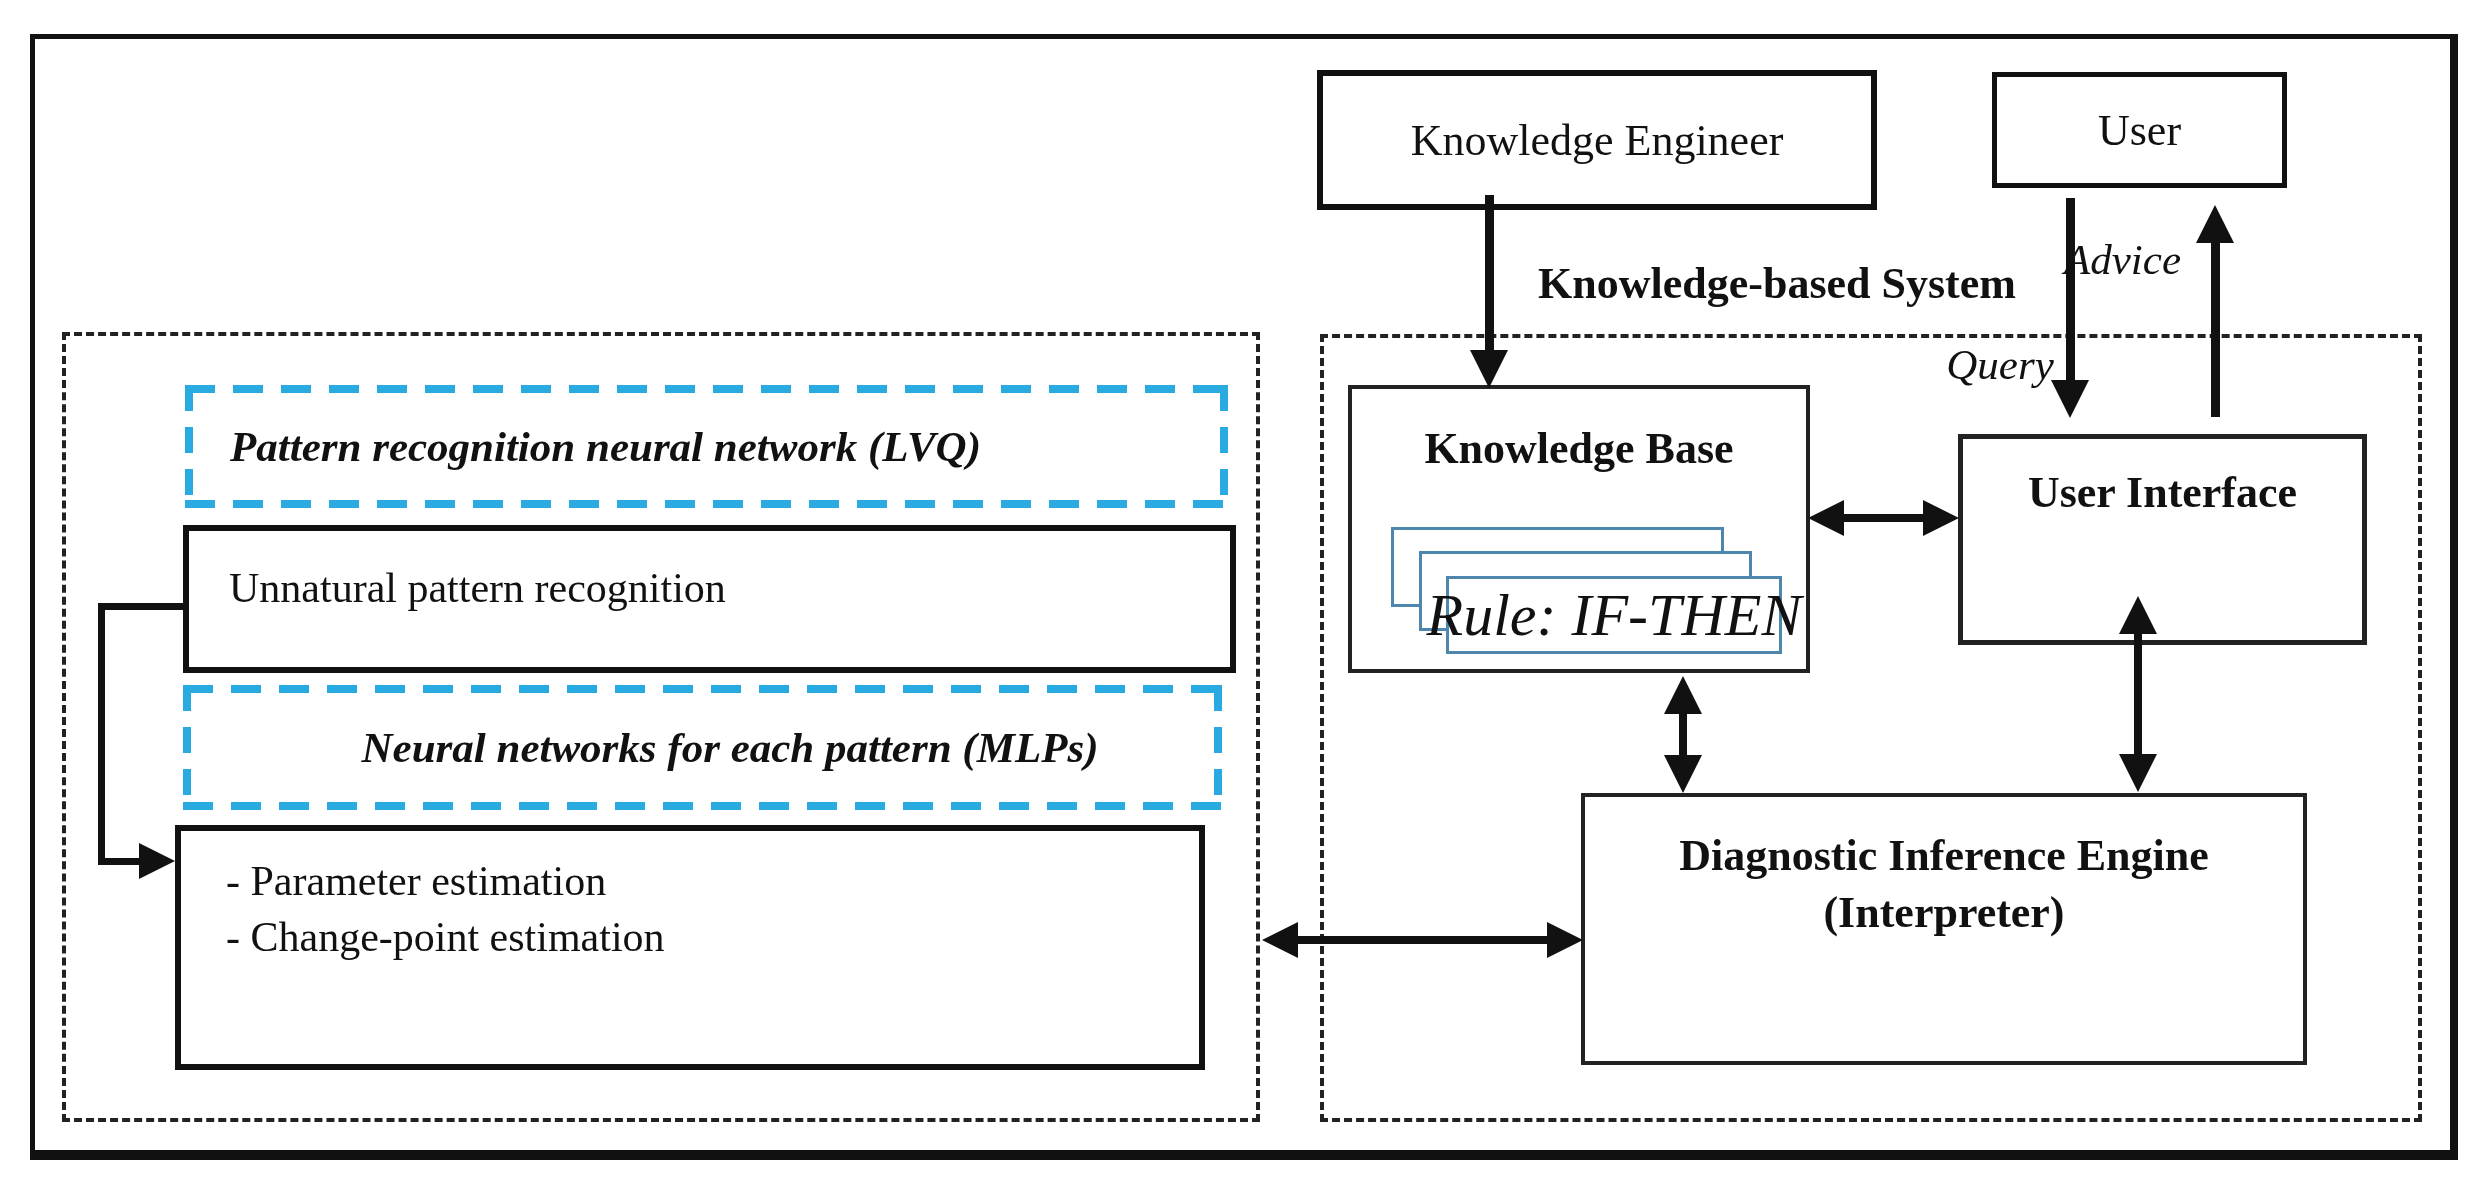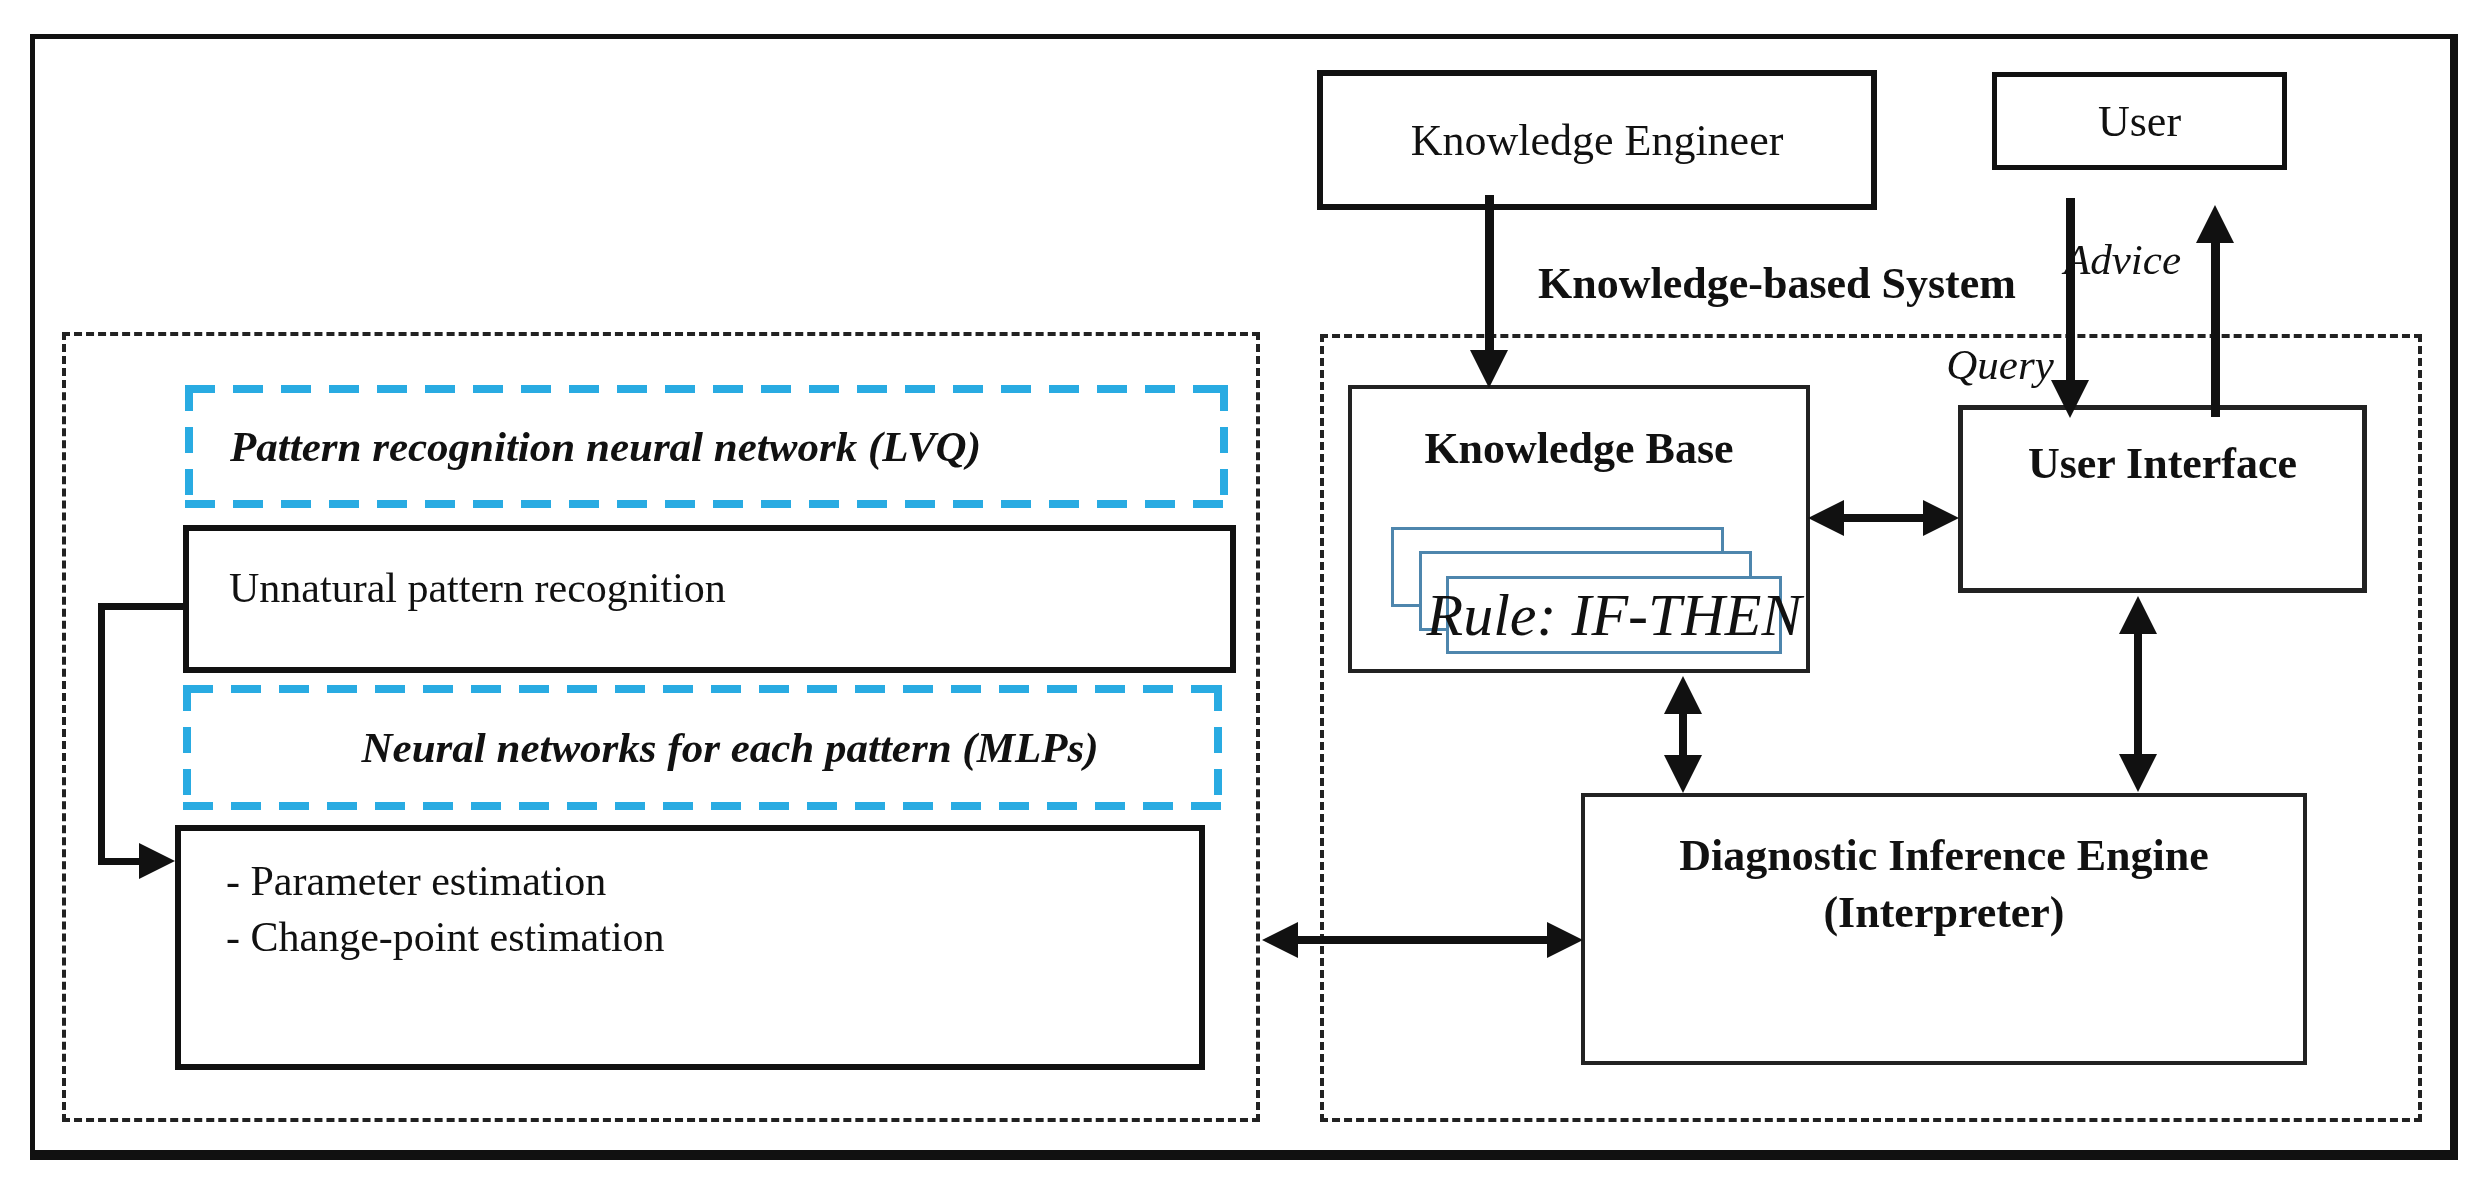--- a/index.html
+++ b/index.html
@@ -86,42 +86,42 @@
     <div class="abs shaft" style="left:98px;top:603px;width:87px;height:7px;"></div>
     <div class="abs shaft" style="left:98px;top:603px;width:7px;height:262px;"></div>
     <div class="abs shaft" style="left:98px;top:858px;width:45px;height:7px;"></div>
     <div class="abs head h-right" style="left:139px;top:843px;"></div>
   </div>
 
   <div class="abs solidbox" style="left:1317px;top:70px;width:560px;height:140px;align-items:center;font-size:44px;">
     <span>Knowledge Engineer</span>
   </div>
 
-  <div class="abs solidbox" style="left:1992px;top:72px;width:295px;height:98px;border-width:5px;align-items:center;font-size:44px;">
+  <div class="abs solidbox" style="left:1992px;top:72px;width:295px;height:116px;border-width:5px;align-items:center;font-size:44px;">
     <span>User</span>
   </div>
 
   <div class="abs big-title" style="left:1477px;top:260px;width:600px;">Knowledge-based System</div>
 
   <div class="abs italic-label" style="left:2064px;top:235px;width:160px;">Advice</div>
 
   <div class="abs italic-label" style="left:1920px;top:340px;width:160px;text-align:center;">Query</div>
 
   <div class="abs group-dashed" style="left:1320px;top:334px;width:1102px;height:788px;"></div>
 
   <div class="abs thinbox" style="left:1348px;top:385px;width:462px;height:288px;">
     <div style="text-align:center;padding-top:34px;font-weight:bold;font-size:44px;">Knowledge Base</div>
     <div class="rule-card" style="left:39px;top:138px;width:333px;height:80px;"></div>
     <div class="rule-card" style="left:67px;top:162px;width:333px;height:80px;"></div>
     <div class="rule-card" style="left:94px;top:187px;width:336px;height:78px;display:flex;align-items:center;justify-content:center;font-style:italic;font-size:60px;white-space:nowrap;">
       <span>Rule: IF-THEN</span>
     </div>
   </div>
 
-  <div class="abs thinbox" style="left:1958px;top:405px;width:409px;height:188px;border-width:5px;">
+  <div class="abs thinbox" style="left:1958px;top:434px;width:409px;height:211px;border-width:5px;">
     <div style="text-align:center;padding-top:28px;font-weight:bold;font-size:44px;">User Interface</div>
   </div>
 
   <div class="abs thinbox" style="left:1581px;top:793px;width:726px;height:272px;">
     <div style="text-align:center;padding-top:30px;font-weight:bold;font-size:44px;line-height:57px;">
       <div>Diagnostic Inference Engine</div>
       <div>(Interpreter)</div>
     </div>
   </div>
 

